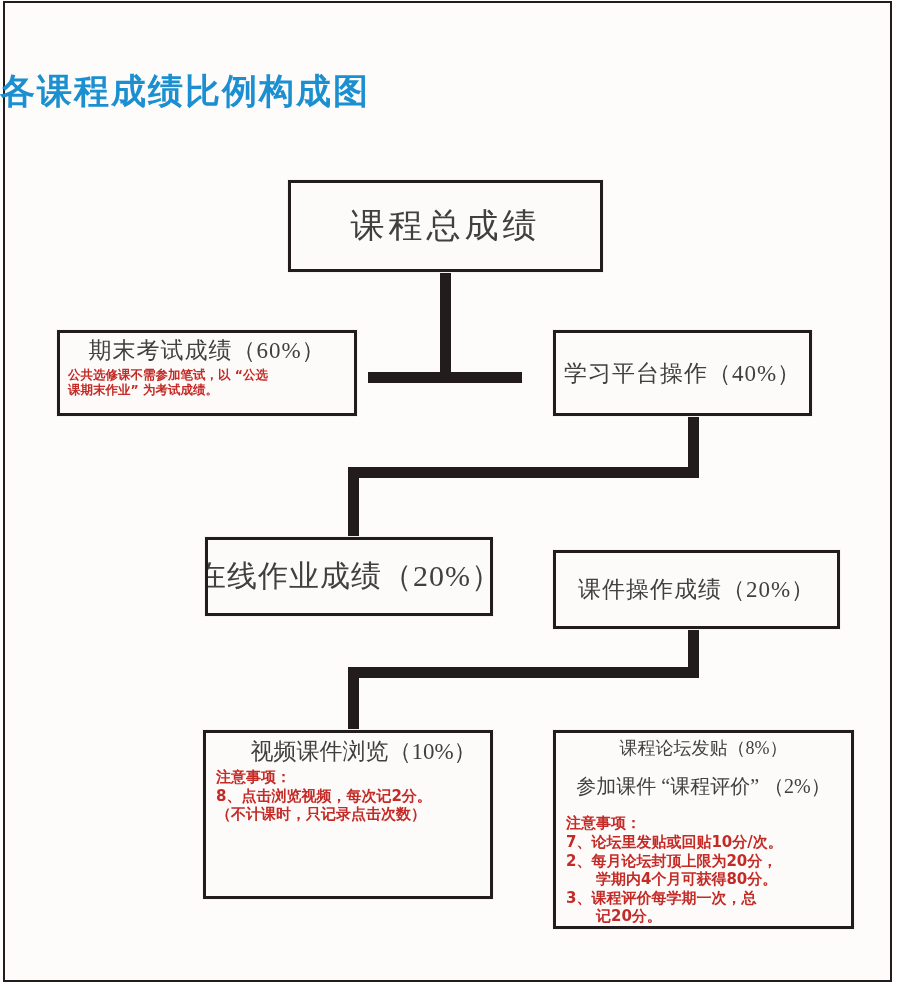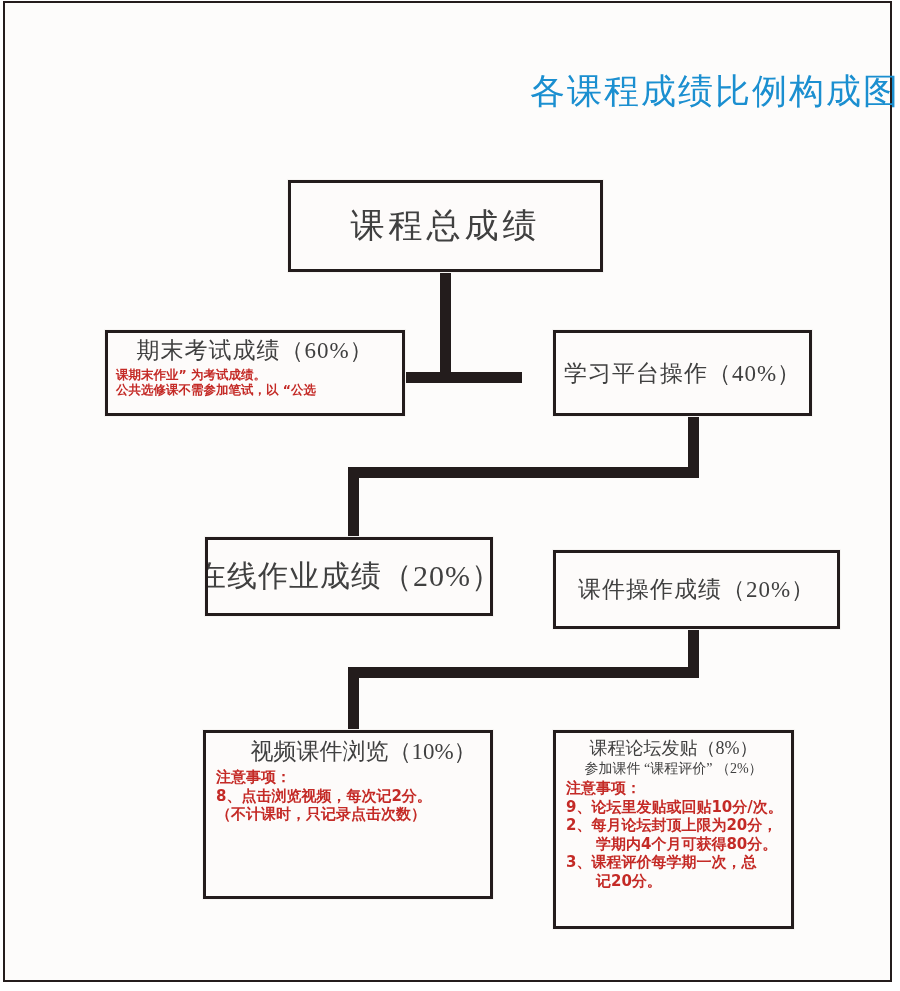--- a/index.html
+++ b/index.html
@@ -25,24 +25,24 @@
     height: 981px;
     border: 2px solid #241c1c;
     box-sizing: border-box;
     background: #fdfcfb;
   }
   .title {
     position: absolute;
     left: 0;
     top: 68px;
     width: 900px;
-    text-align: right;
+    text-align: left;
     color: #1b8fd0;
     font-size: 35px;
-    font-weight: normal;
+    font-weight: bold;
     letter-spacing: 2px;
     font-family: "DejaVu Sans", "Liberation Sans", sans-serif;
   }
   .node {
     position: absolute;
     box-sizing: border-box;
     background: #fdfbfa;
     border: 3px solid #231c1c;
     box-shadow: 0 0 0 1px #f6f4f2;
     display: flex;
@@ -75,21 +75,20 @@
   
   #node-root {
     left: 288px; top: 180px; width: 315px; height: 92px;
   }
   #node-root .head { font-size: 34px; letter-spacing: 4px; }
 
   #node-final {
     left: 57px; top: 330px; width: 300px; height: 86px;
     justify-content: flex-start;
     padding: 2px 0 0 0;
-    margin-left: 48px;
   }
   #node-final .head { font-size: 23px; letter-spacing: 1px; }
   #node-final .note { font-size: 12.5px; padding: 2px 6px 0 8px; }
 
   #node-platform {
     left: 553px; top: 330px; width: 259px; height: 86px;
   }
   #node-platform .head { font-size: 23px; letter-spacing: 1px; }
 
   #node-homework {
@@ -104,26 +103,26 @@
 
   #node-video {
     left: 203px; top: 730px; width: 290px; height: 169px;
     justify-content: flex-start;
     padding-top: 3px;
   }
   #node-video .head { font-size: 23px; letter-spacing: 0px; margin-left: 31px; }
   #node-video .note { font-size: 15px; padding: 1px 4px 0 10px; line-height: 1.24; }
 
   #node-forum {
-    left: 553px; top: 730px; width: 241px; height: 199px;
-    justify-content: flex-start;
+    left: 553px; top: 730px; width: 301px; height: 199px;
+    justify-content: space-between;
     padding-top: 3px;
   }
   #node-forum .head { font-size: 18px; letter-spacing: 0px; }
-  #node-forum .head.second { font-size: 14px; }
+  #node-forum .head.second { font-size: 20px; }
   #node-forum .note { font-size: 15px; padding: 1px 4px 0 10px; line-height: 1.24; }
   #node-forum .note .ln.indent { padding-left: 30px; }
 
   
   .conn {
     position: absolute;
     background: #231c1c;
   }
   #conn1-stem  { left: 440px; top: 272px; width: 11px; height: 102px; }
   #conn1-bar   { left: 368px; top: 372px; width: 154px; height: 11px; }
@@ -155,22 +154,22 @@
   <div class="conn" id="conn3-bar"></div>
   <div class="conn" id="conn3-left"></div>
 
   <div class="node" id="node-root">
     <div class="head">课程总成绩</div>
   </div>
 
   <div class="node" id="node-final">
     <div class="head">期末考试成绩（60%）</div>
     <div class="note">
+      <span class="ln">公共选修课不需参加笔试，以 “公选</span>
       <span class="ln">课期末作业” 为考试成绩。</span>
-      <span class="ln">公共选修课不需参加笔试，以 “公选</span>
     </div>
   </div>
 
   <div class="node" id="node-platform">
     <div class="head">学习平台操作（40%）</div>
   </div>
 
   <div class="node" id="node-homework">
     <div class="head">在线作业成绩（20%）</div>
   </div>
@@ -186,20 +185,20 @@
       <span class="ln">8、点击浏览视频，每次记2分。</span>
       <span class="ln">（不计课时，只记录点击次数）</span>
     </div>
   </div>
 
   <div class="node" id="node-forum">
     <div class="head">课程论坛发贴（8%）</div>
     <div class="head second">参加课件 “课程评价” （2%）</div>
     <div class="note">
       <span class="ln">注意事项：</span>
-      <span class="ln">9、论坛里发贴或回贴10分/次。</span>
+      <span class="ln">7、论坛里发贴或回贴10分/次。</span>
       <span class="ln">2、每月论坛封顶上限为20分，</span>
       <span class="ln indent">学期内4个月可获得80分。</span>
       <span class="ln">3、课程评价每学期一次，总</span>
       <span class="ln indent">记20分。</span>
     </div>
   </div>
 </div>
 
 </body></html>

